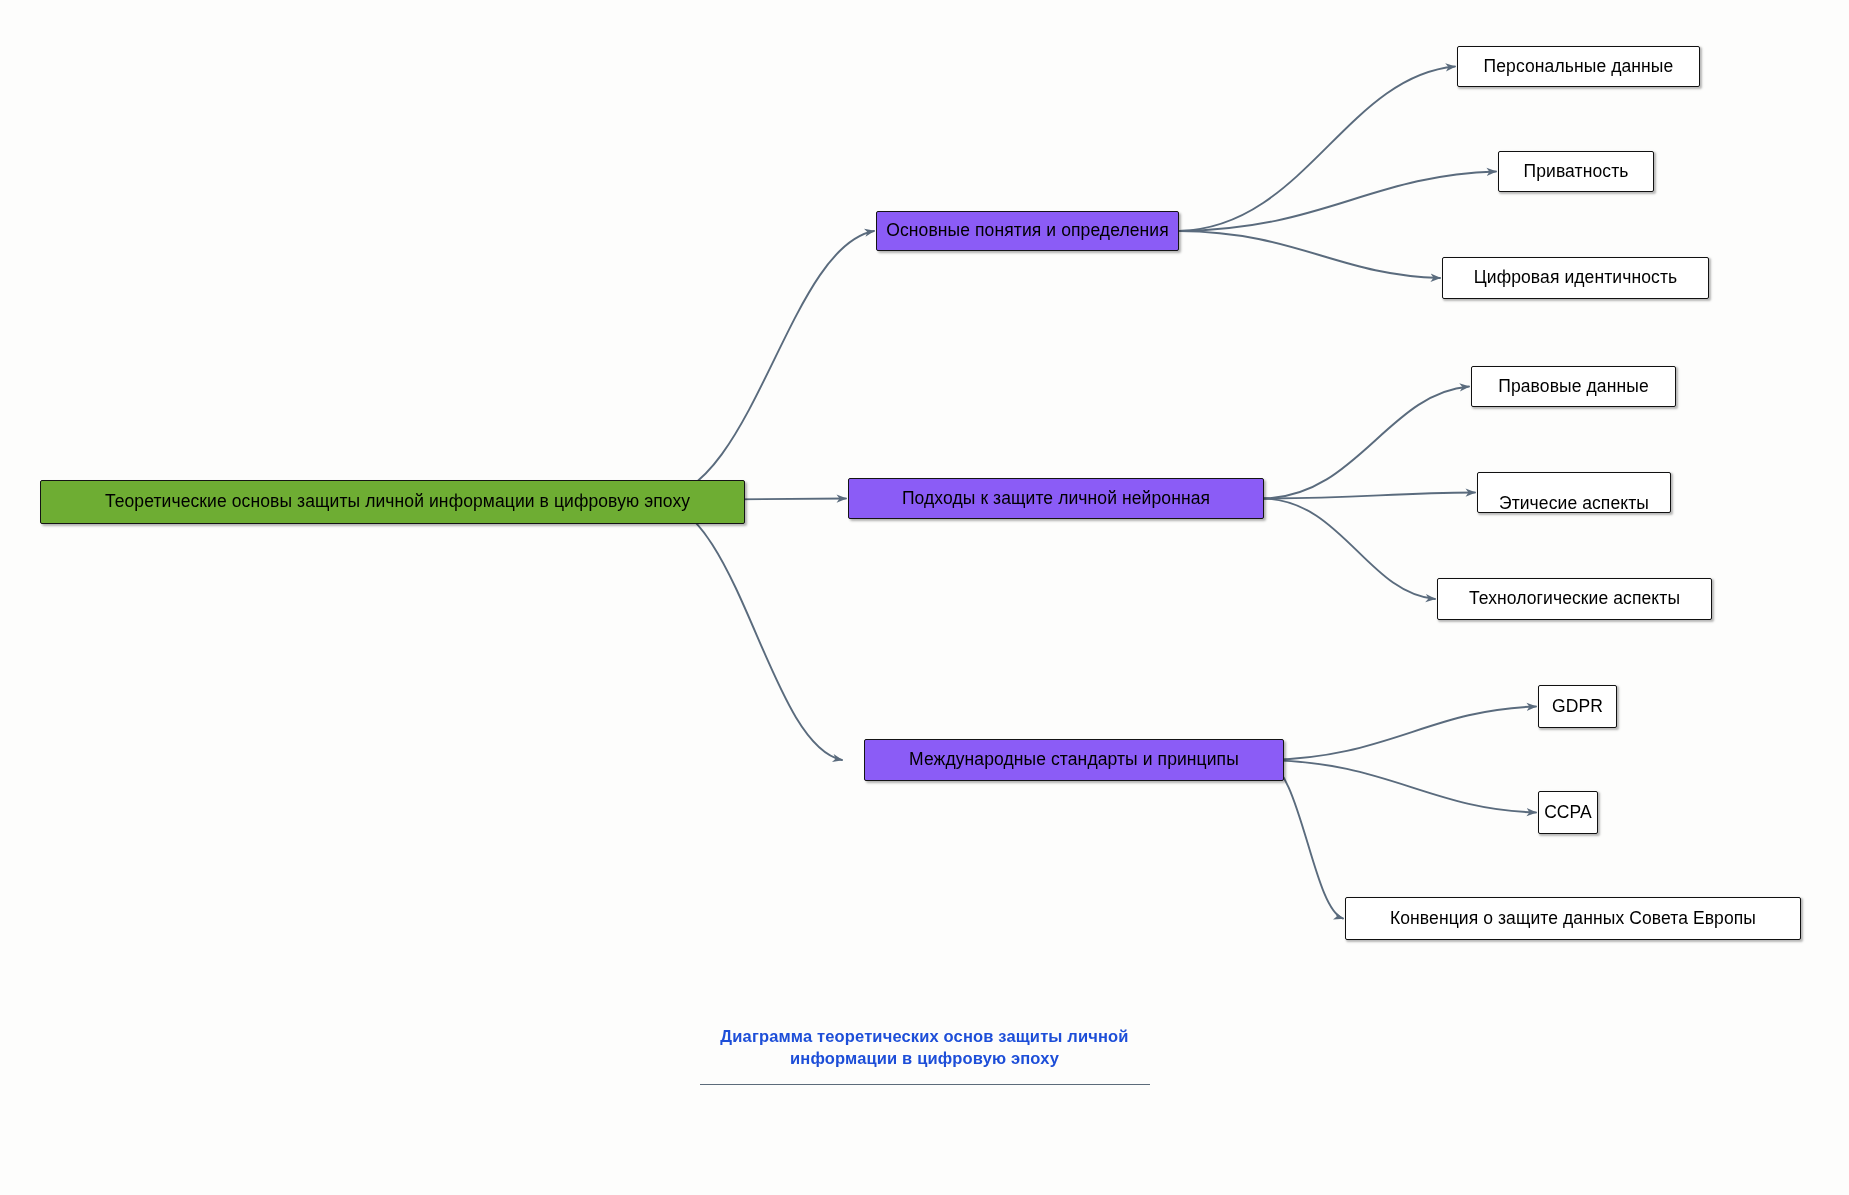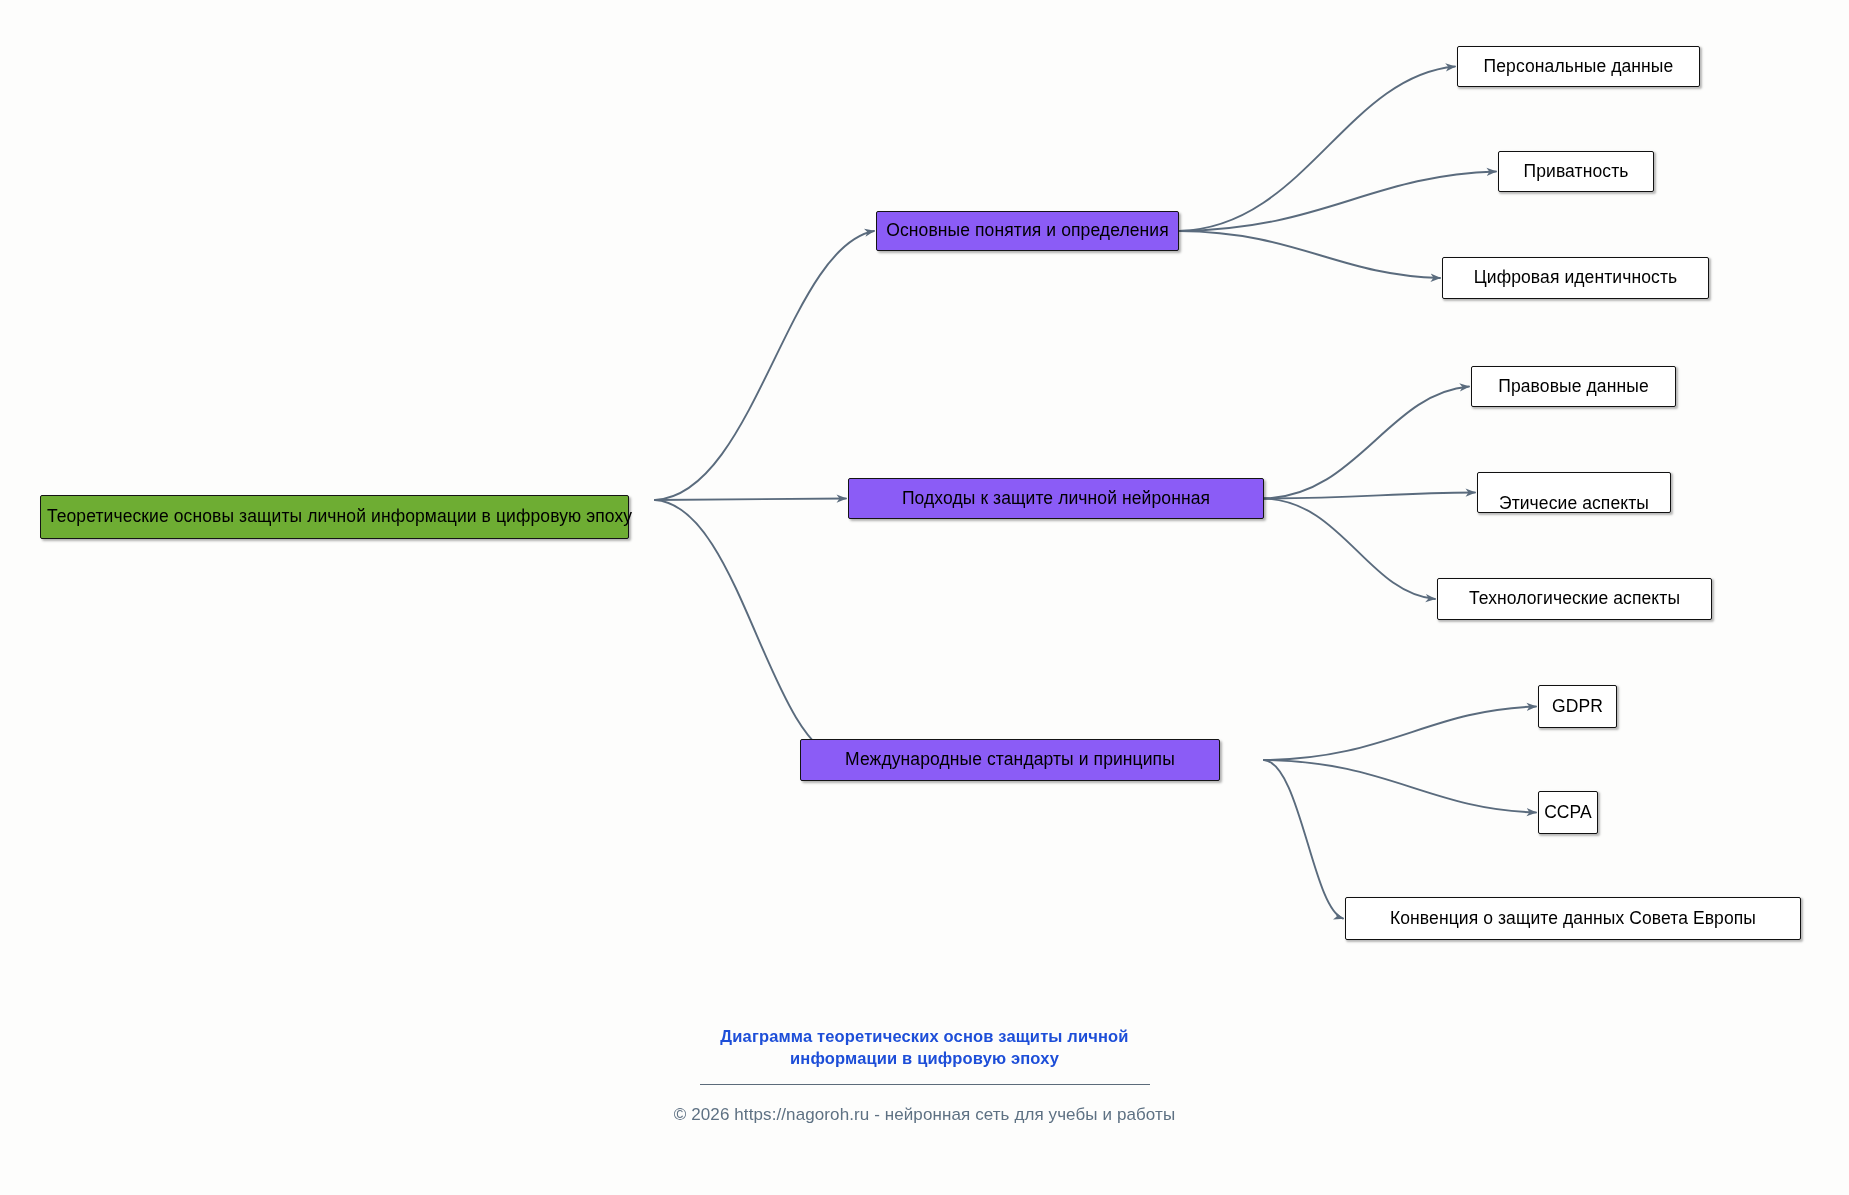--- a/index.html
+++ b/index.html
@@ -103,21 +103,21 @@
         <path d="M 1264 498.5 C 1359.85 498.38, 1391.8 492.86, 1475 492.5"></path>
         <path d="M 1264 498.5 C 1341.85 500.51, 1367.8 592.97, 1435 599"></path>
         <path d="M 655 500 C 740.05 505.2, 768.4 744.4, 842 760"></path>
         <path d="M 1264 760 C 1387.3 758.93, 1428.4 709.71, 1536 706.5"></path>
         <path d="M 1264 760 C 1387.3 761.05, 1428.4 809.35, 1536 812.5"></path>
         <path d="M 1264 760 C 1300.45 763.17, 1312.6 908.99, 1343 918.5"></path>
       </g>
   </svg>
 
   <div id="node-layer">
-      <div class="node root" style="left: 40px; top: 495px; width: 589px; height: 44px; padding-left: 10px;">
+      <div class="node root" style="left: 40px; top: 480px; width: 705px; height: 44px; padding-left: 10px;">
         <span>Теоретические основы защиты личной информации в цифровую эпоху</span>
       </div>
       <div class="node branch" style="left: 876px; top: 211px; width: 303px; height: 40px;">
         <span>Основные понятия и определения</span>
       </div>
       <div class="node leaf" style="left: 1457px; top: 46px; width: 243px; height: 41px;">
         <span>Персональные данные</span>
       </div>
       <div class="node leaf" style="left: 1498px; top: 151px; width: 156px; height: 41px;">
         <span>Приватность</span>
@@ -130,36 +130,35 @@
       </div>
       <div class="node leaf" style="left: 1471px; top: 366px; width: 205px; height: 41px;">
         <span>Правовые данные</span>
       </div>
       <div class="node leaf" style="left: 1477px; top: 472px; width: 194px; height: 41px; align-items: flex-end;">
         <span>Этичесие аспекты</span>
       </div>
       <div class="node leaf" style="left: 1437px; top: 578px; width: 275px; height: 42px;">
         <span>Технологические аспекты</span>
       </div>
-      <div class="node branch" style="left: 800px; top: 739px; width: 420px; height: 42px;">
+      <div class="node branch" style="left: 864px; top: 739px; width: 420px; height: 42px;">
         <span>Международные стандарты и принципы</span>
       </div>
       <div class="node leaf" style="left: 1538px; top: 685px; width: 79px; height: 43px;">
         <span>GDPR</span>
       </div>
       <div class="node leaf" style="left: 1538px; top: 791px; width: 60px; height: 43px;">
         <span>CCPA</span>
       </div>
       <div class="node leaf" style="left: 1345px; top: 897px; width: 456px; height: 43px;">
         <span>Конвенция о защите данных Совета Европы</span>
       </div>
     </div>
 
   <div class="footer" style="top:1025px;">
     <div class="footer-title">
       <div>Диаграмма теоретических основ защиты личной</div>
       <div>информации в цифровую эпоху</div>
     </div>
     <div class="footer-rule"></div>
-    <div class="footer-credit">© 2026 https://nagoroh.ru - нейронная сеть для учебы и работы</div>
   </div>
 
 </div>
 
 </body></html>

